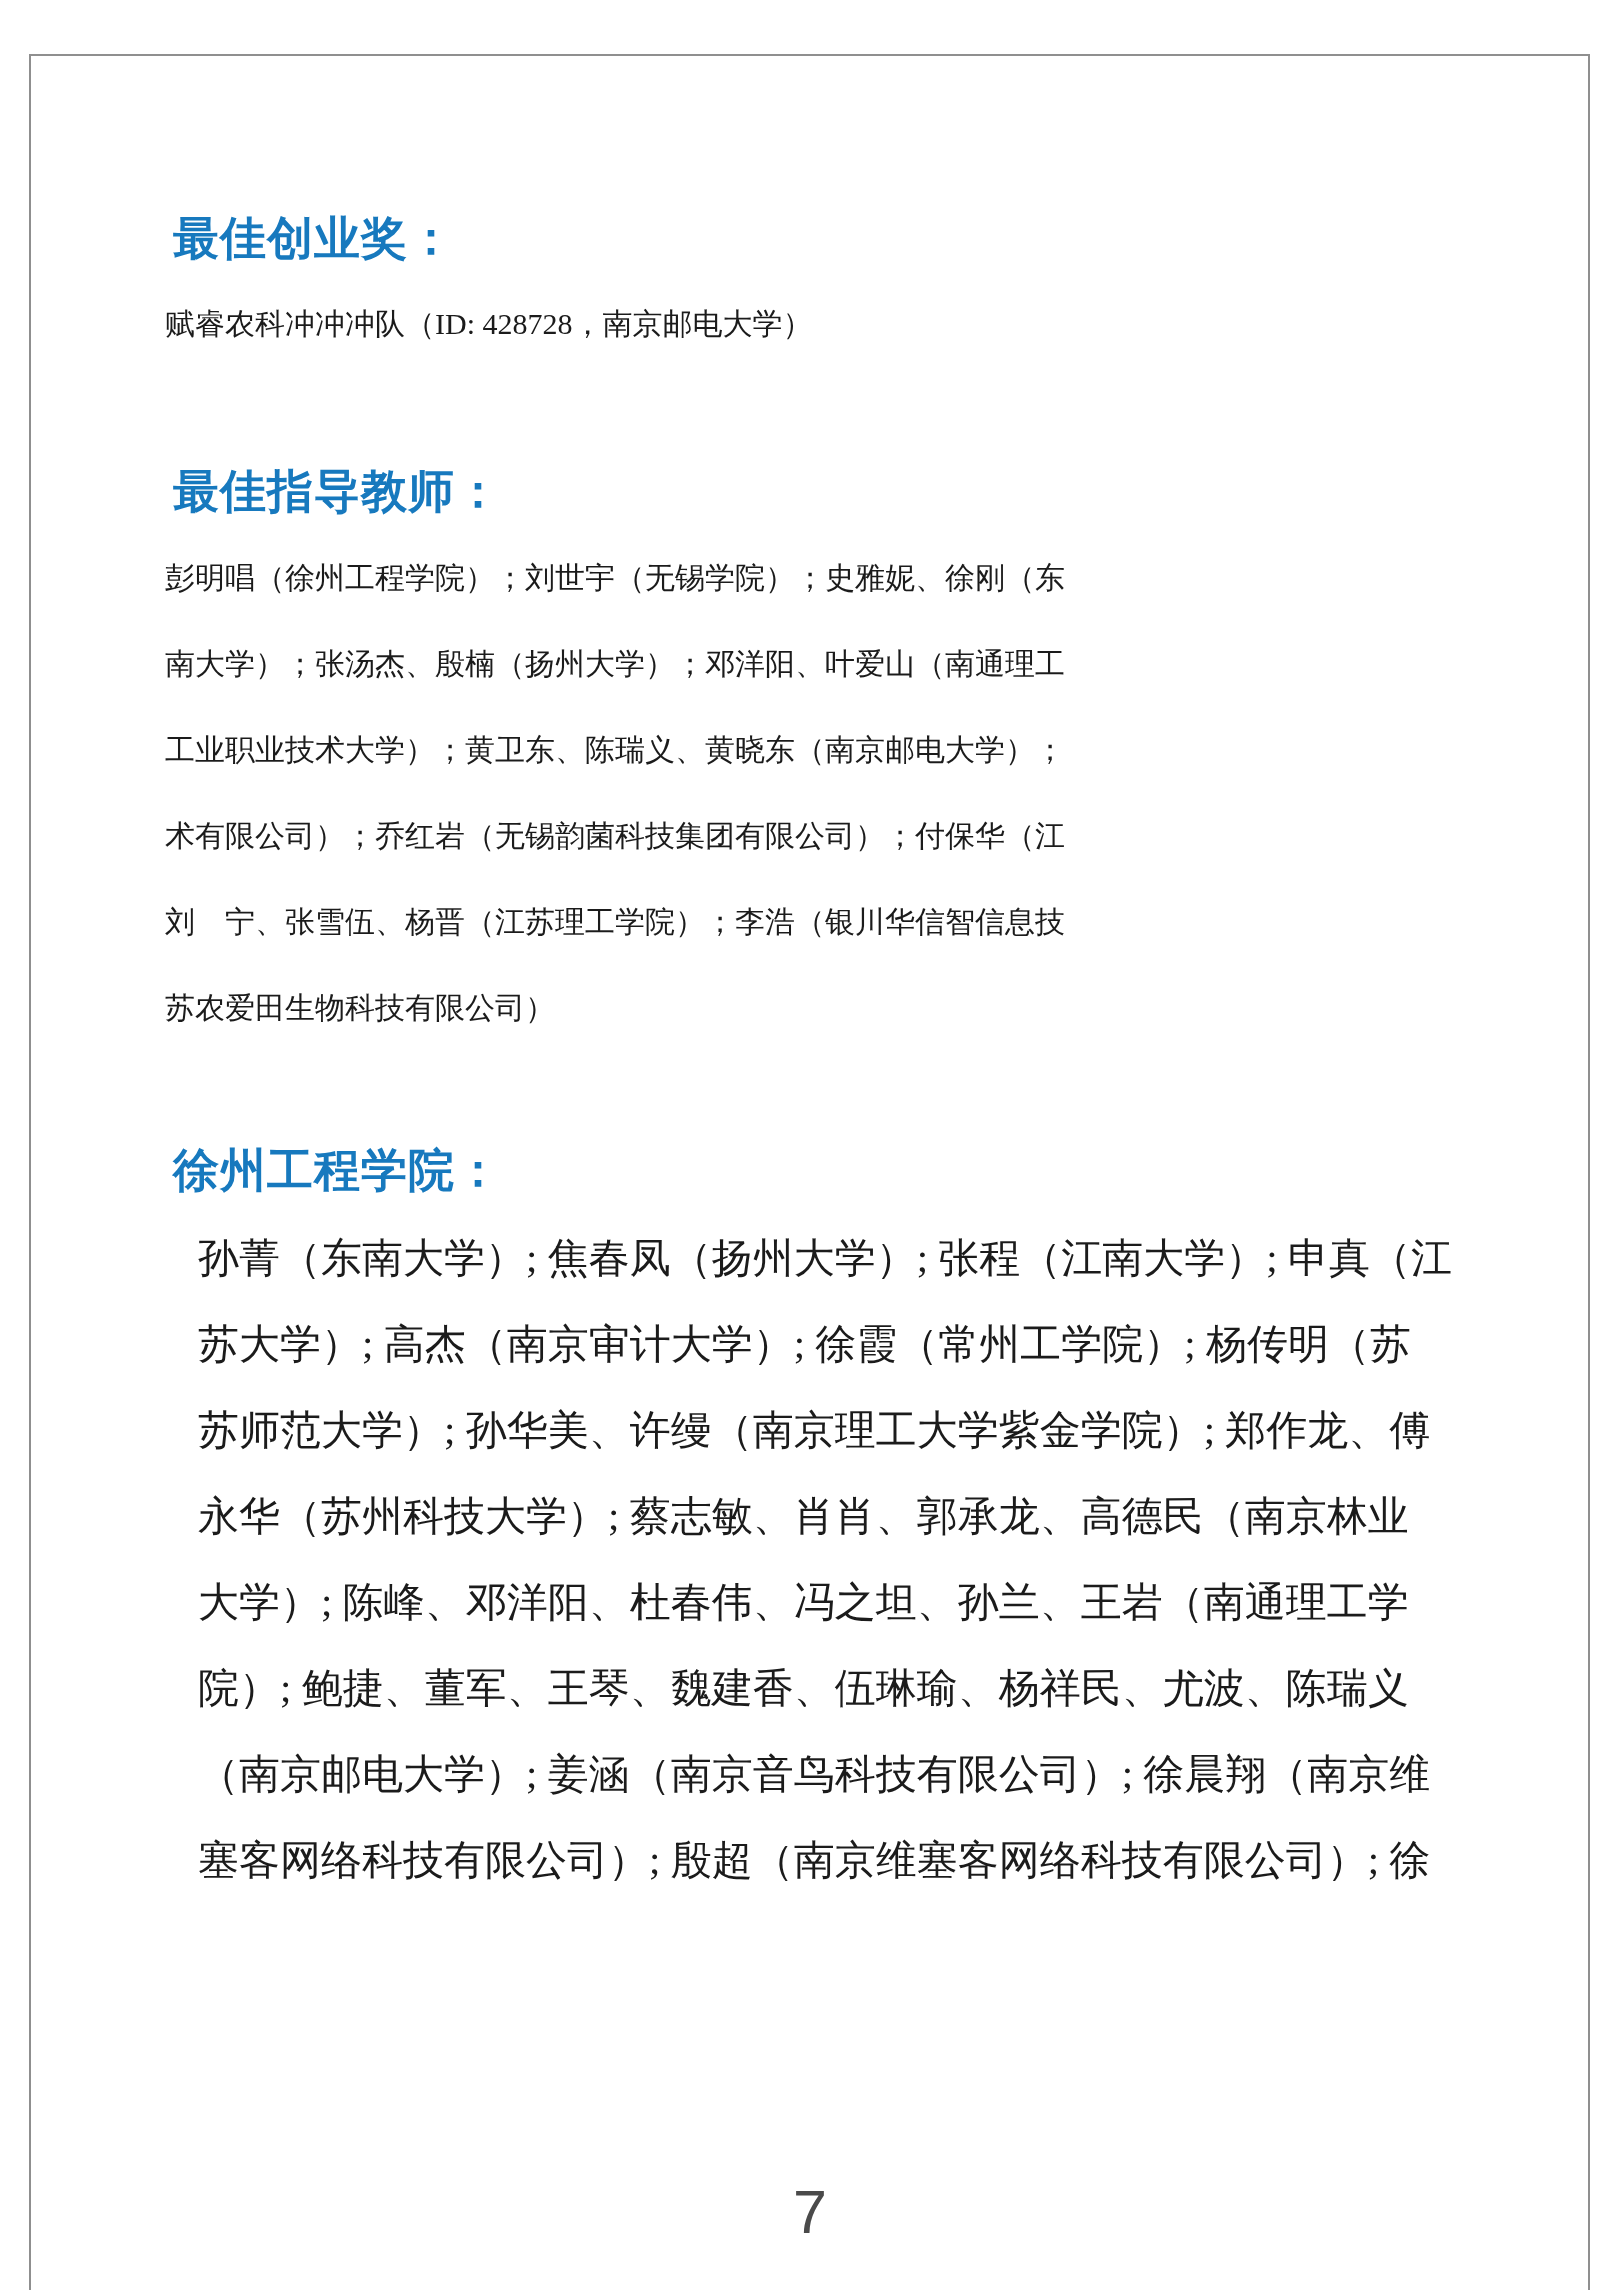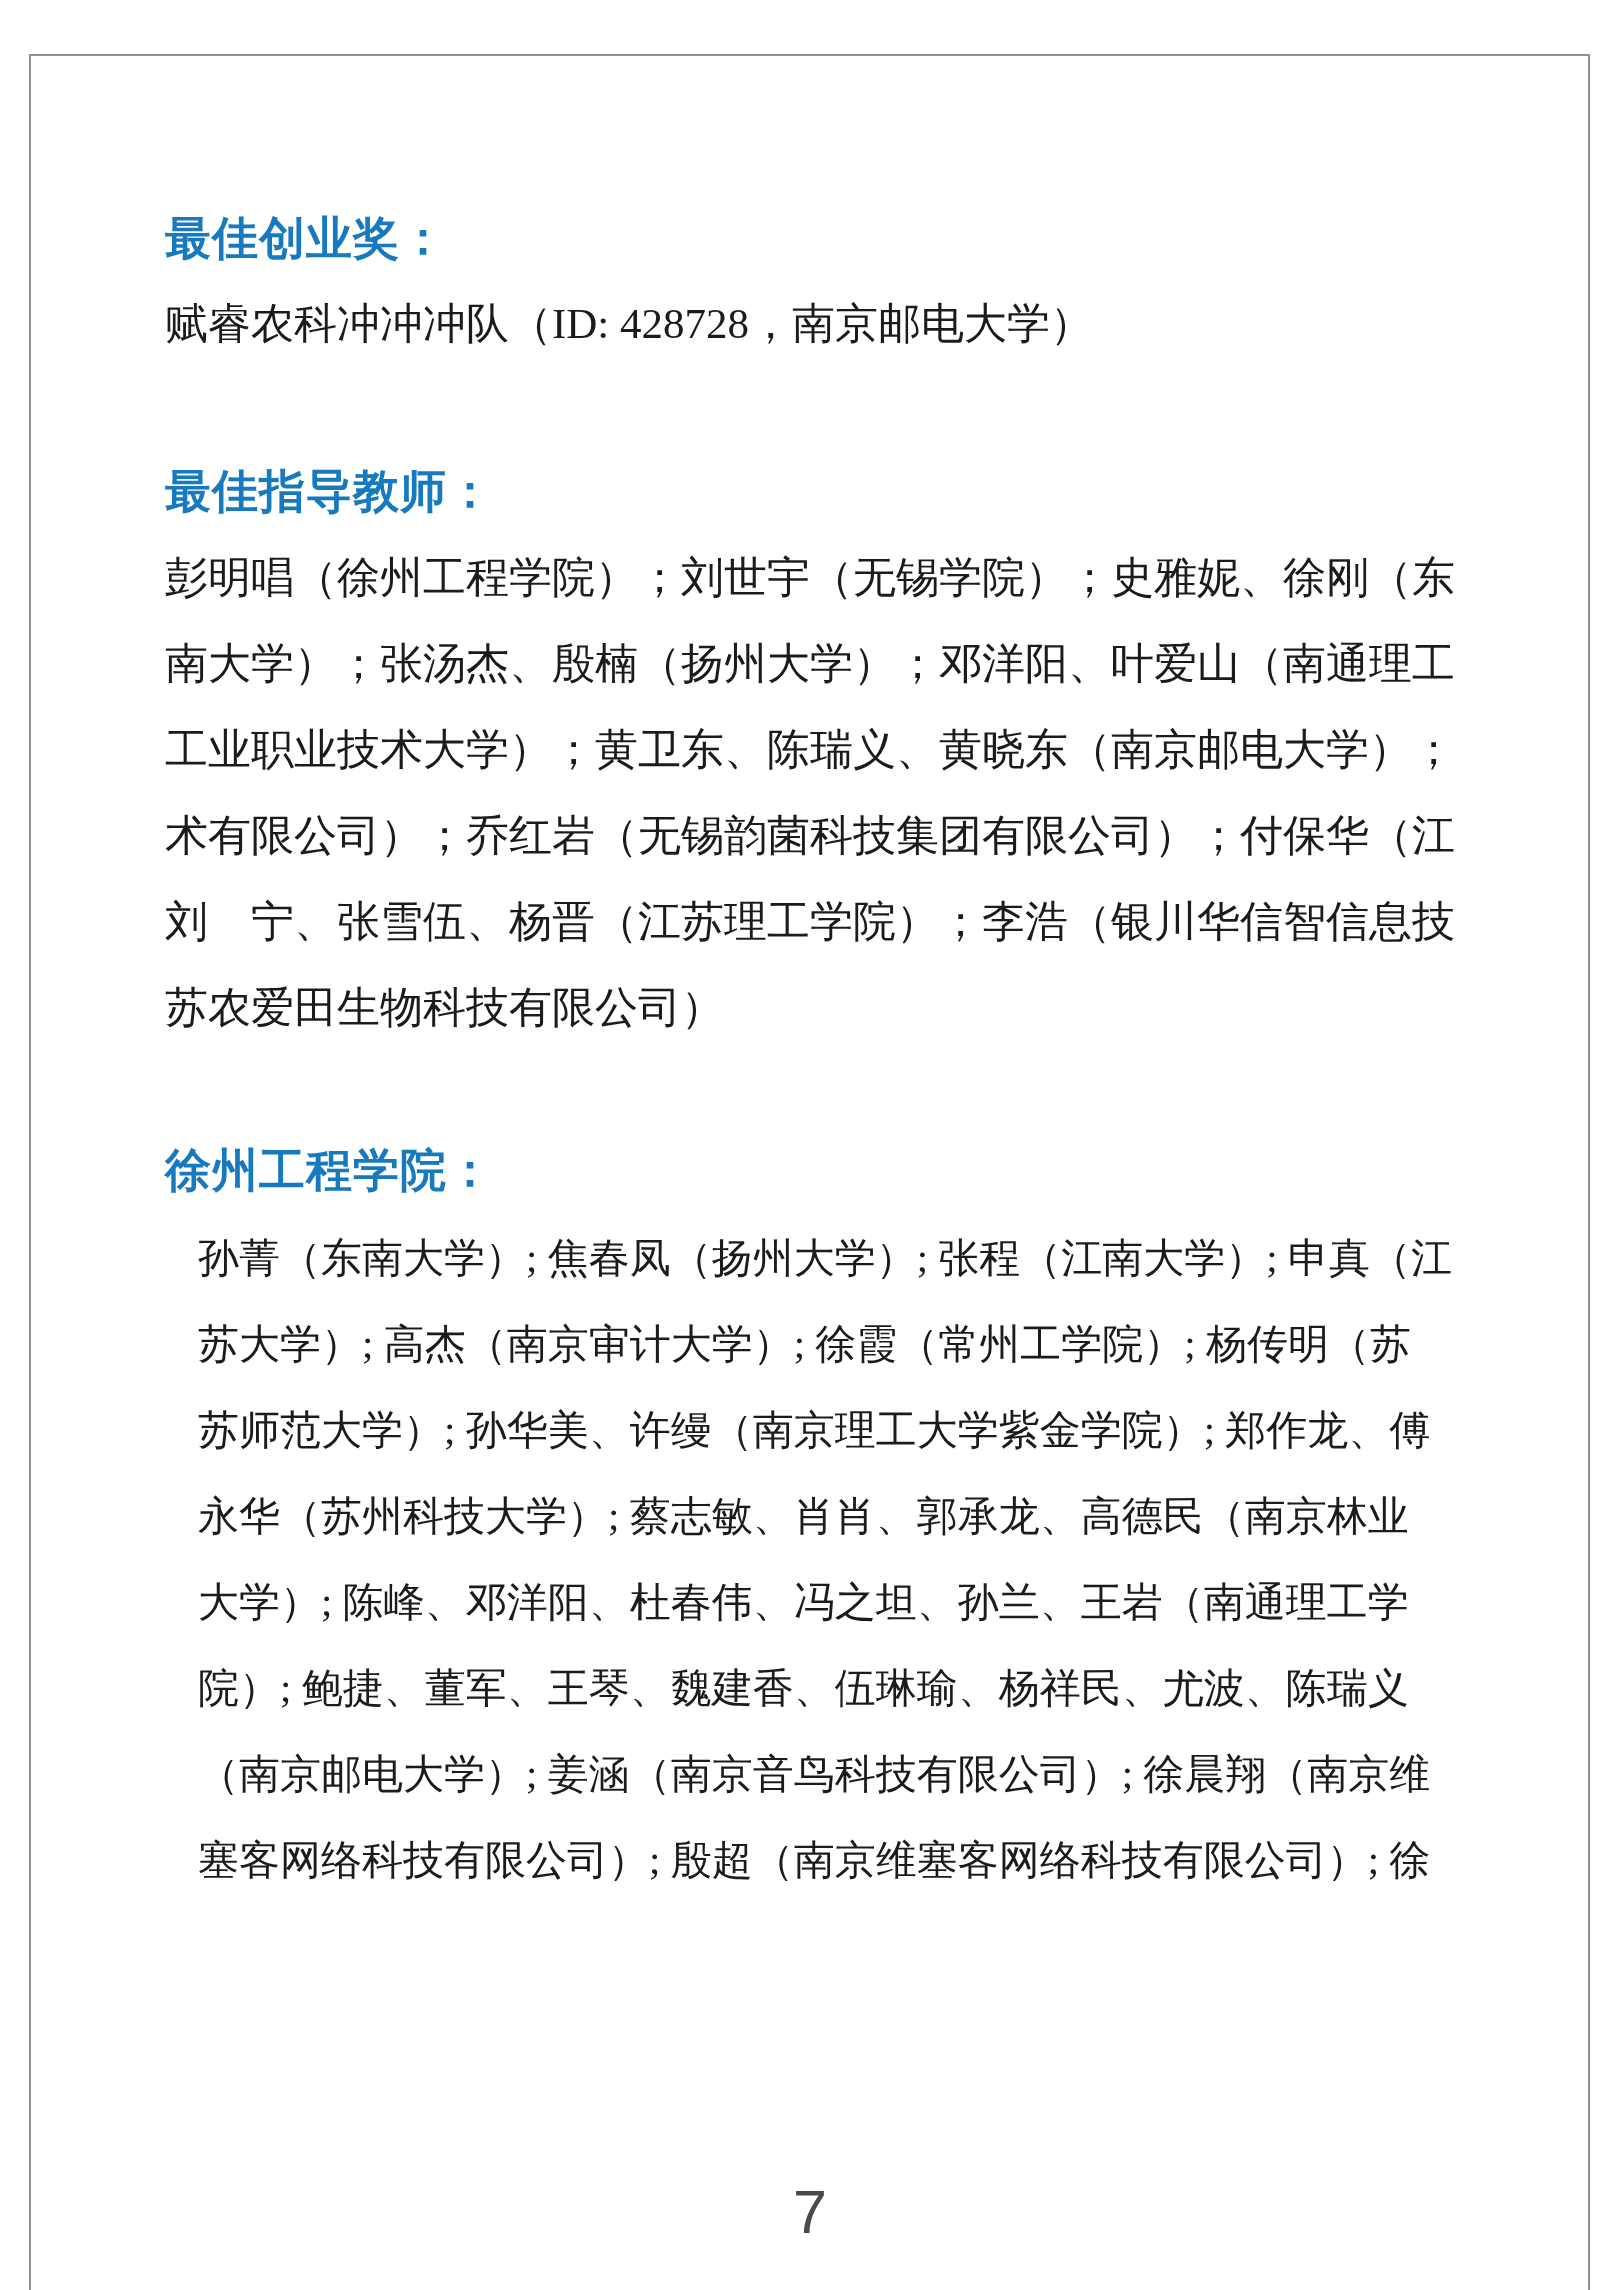--- a/index.html
+++ b/index.html
@@ -10,29 +10,29 @@
   }
   .frame{
     position:absolute;top:54px;left:29px;width:1557px;height:2352px;
     border-top:2px solid var(--border,#8f8f8f);
     border-left:2px solid var(--border,#8f8f8f);
     border-right:2px solid var(--border,#8f8f8f);
   }
   .content{position:absolute;left:165px;top:0;width:1304px;}
   section{display:block;}
   h2.heading{
-    margin:0;padding:0;
+    margin:8px;padding:0;
     font-family:"Liberation Sans","DejaVu Sans",sans-serif;
     font-weight:bold;font-size:46px;line-height:61px;
     color:var(--heading,#1779be);
     letter-spacing:1px;
   }
   .line{
     height:86px;line-height:86px;white-space:nowrap;
-    font-size:43px;color:var(--body,#1b1b1b);
+    font-size:30px;color:var(--body,#1b1b1b);
   }
   #section-1 h2{margin-top:208px;}
   #section-1 .lines{margin-top:11.8px;}
   #section-2 h2{margin-top:94px;}
   #section-2 .lines{margin-top:13.7px;}
   #section-3 h2{margin-top:89px;}
   #section-3 .lines{margin-top:13.7px;margin-left:33px;}
   #section-3 .line{font-size:41px;}
   .page-number{
     position:absolute;top:2168px;left:0;width:100%;

